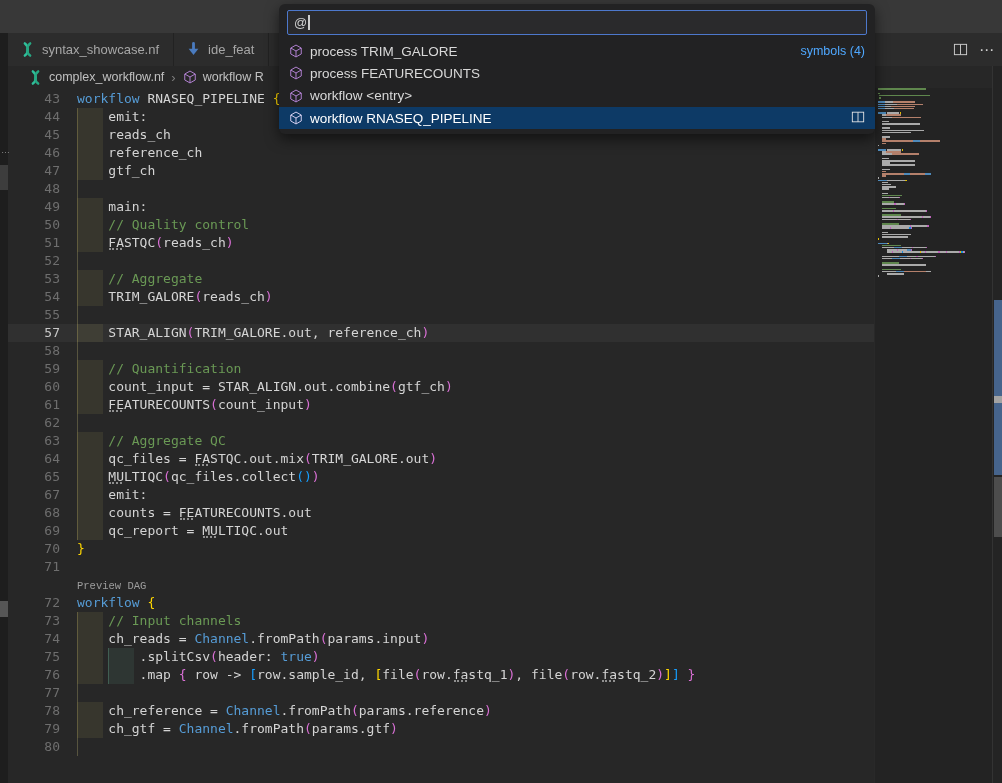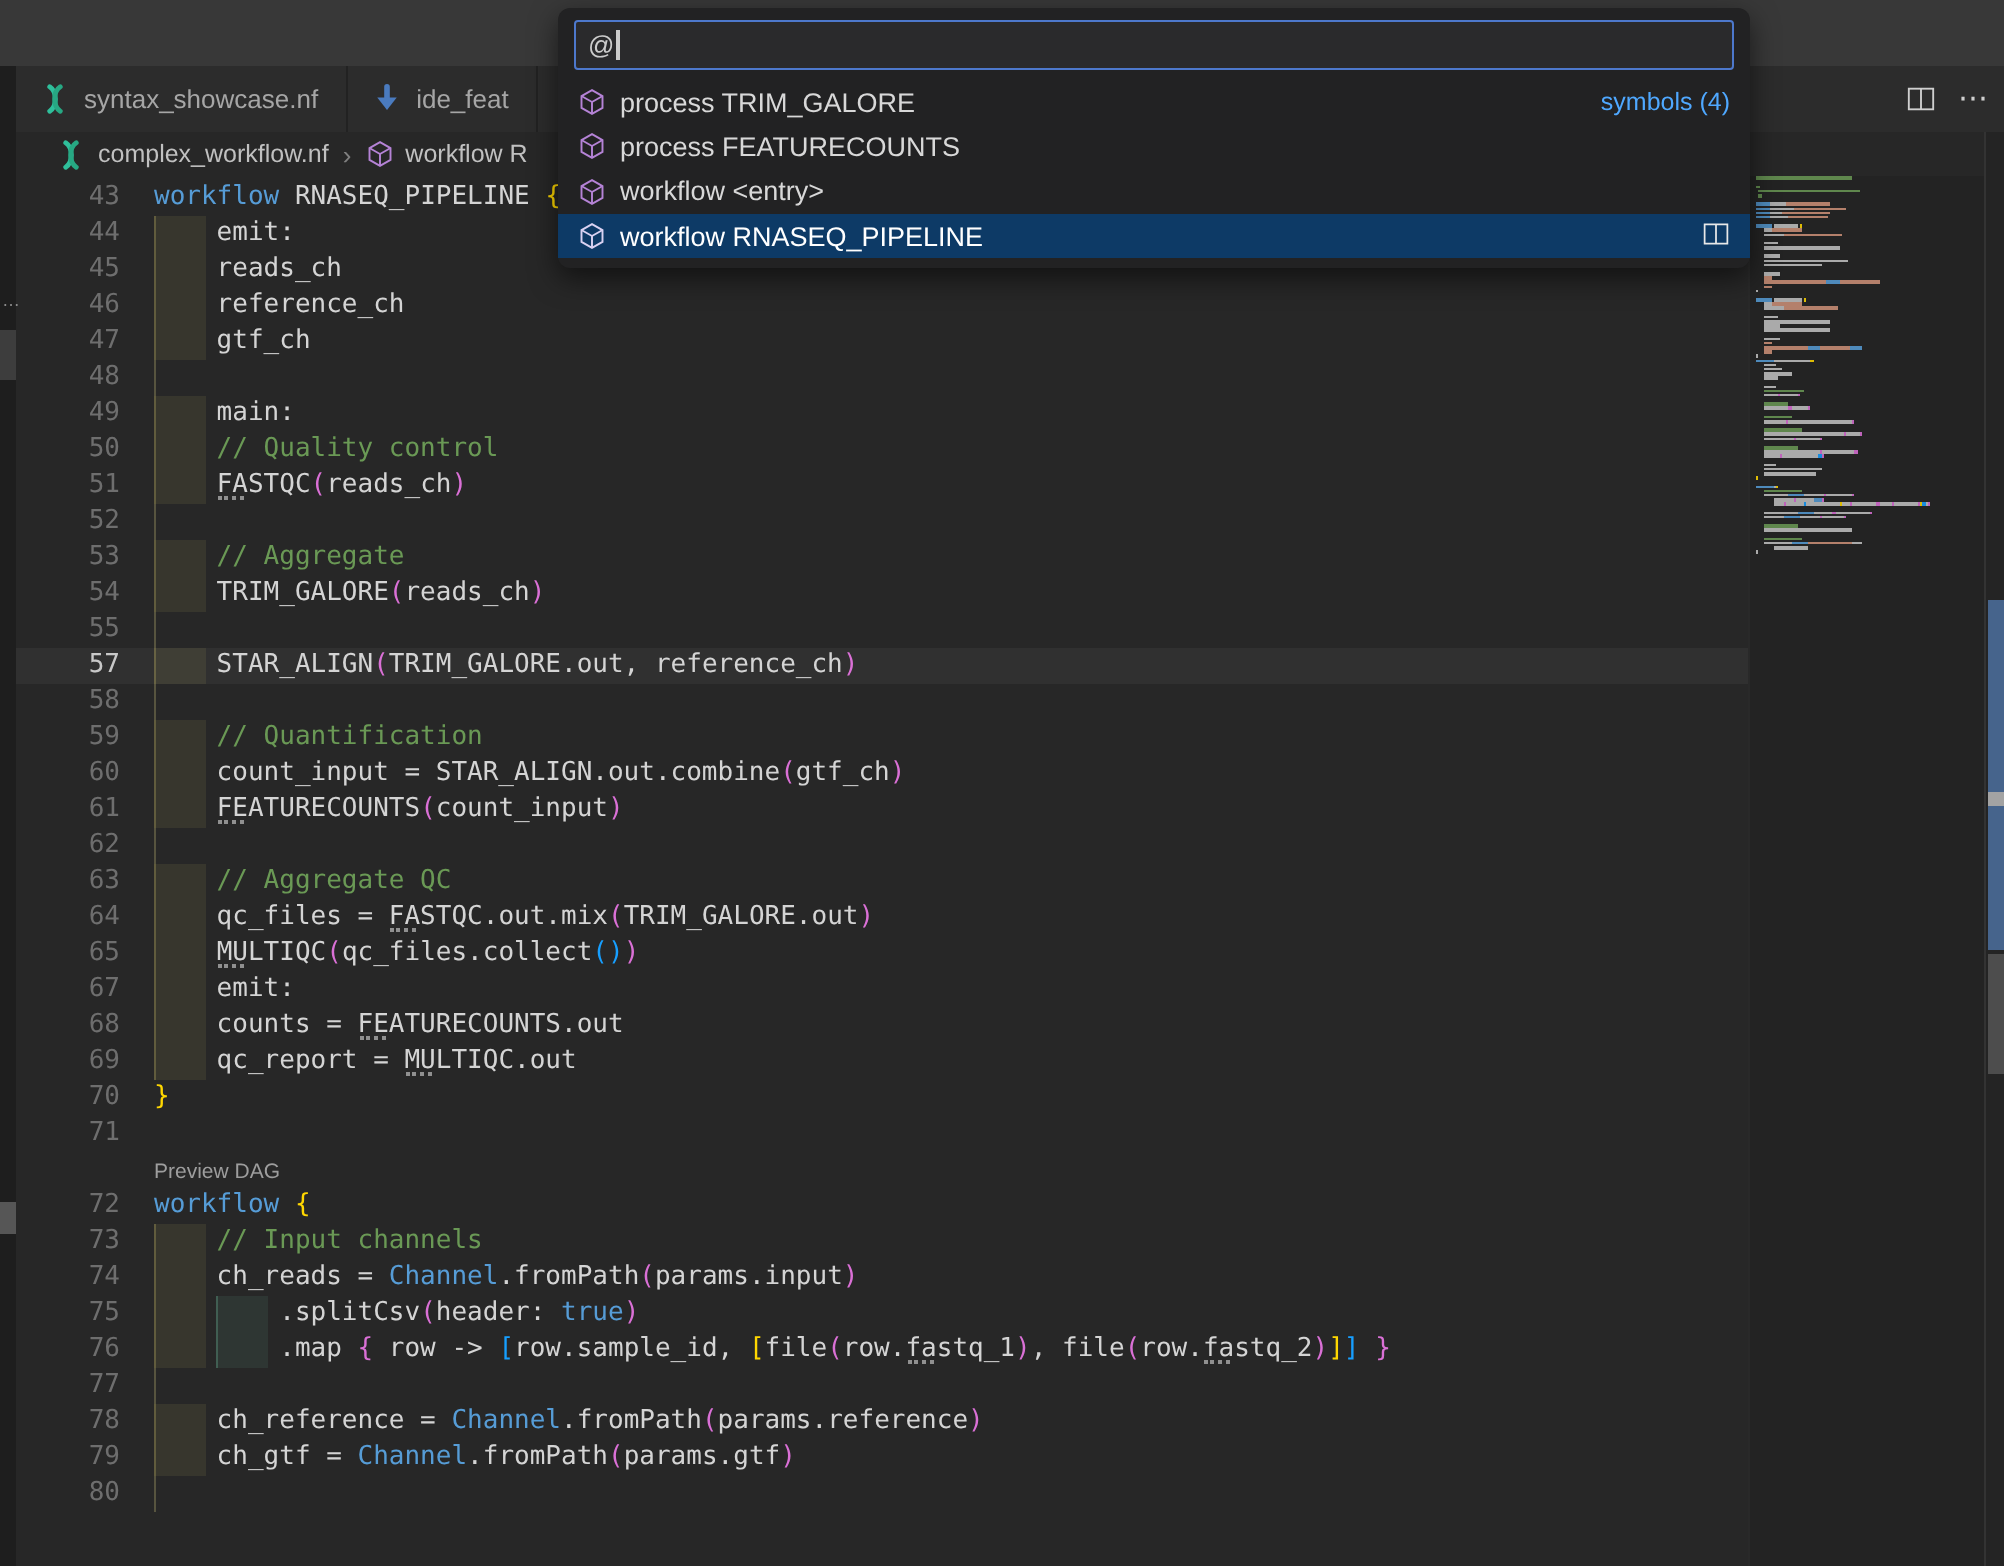--- a/index.html
+++ b/index.html
@@ -32,21 +32,21 @@
   #code-lines{position:absolute;left:0;top:2px;right:127px;font-family:"DejaVu Sans Mono","Liberation Mono",monospace;
     font-size:13px;}
   .line{position:relative;height:18px;line-height:18px;white-space:pre;}
   .line .num{position:absolute;left:0;top:0;width:60px;text-align:right;color:#6e6e6e;}
   .line.cur .num{color:#c8c8c8;}
   .line.cur::before{content:"";position:absolute;left:0;right:0;top:0;bottom:0;background:rgba(255,255,255,0.045);}
   .line .content{position:absolute;left:77px;top:0;}
   .band{position:absolute;top:0;height:18px;width:25px;background:rgba(222,208,110,0.09);border-left:1px solid rgba(222,208,110,0.25);}
   .band.l2{background:rgba(120,215,175,0.09);border-left-color:rgba(120,215,175,0.25);}
   .iguide{position:absolute;top:0;height:18px;width:1px;background:rgba(200,190,120,0.30);}
-  .codelens{position:absolute;left:77px;top:1px;font-family:Liberation Sans, sans-serif;font-size:10.5px;color:#9d9d9d;cursor:pointer;}
+  .codelens{position:absolute;left:77px;top:1px;font-family:Liberation Mono, monospace;font-size:10.5px;color:#9d9d9d;cursor:pointer;}
   .seg-pl{color:#d4d4d4;} .seg-kw{color:#569cd6;} .seg-cmt{color:#6a9955;}
   .seg-b1{color:#ffd700;} .seg-b2{color:#da70d6;} .seg-b3{color:#179fff;}
   .hint{position:relative;}
   .hint::after{content:"";position:absolute;left:1px;bottom:0px;width:13px;border-bottom:2px dotted #909090;}
 
   
   .right-zone{position:absolute;top:0;right:9px;width:118px;bottom:0;background:#232323;border-left:1px solid rgba(255,255,255,0.03);}
   #minimap{position:absolute;left:3px;top:0;width:112px;overflow:hidden;cursor:pointer;}
   .mm-row{position:relative;white-space:nowrap;font-size:0;}
   .mm-seg{display:inline-block;height:1.6px;margin-top:0.3px;vertical-align:top;opacity:0.85;}

